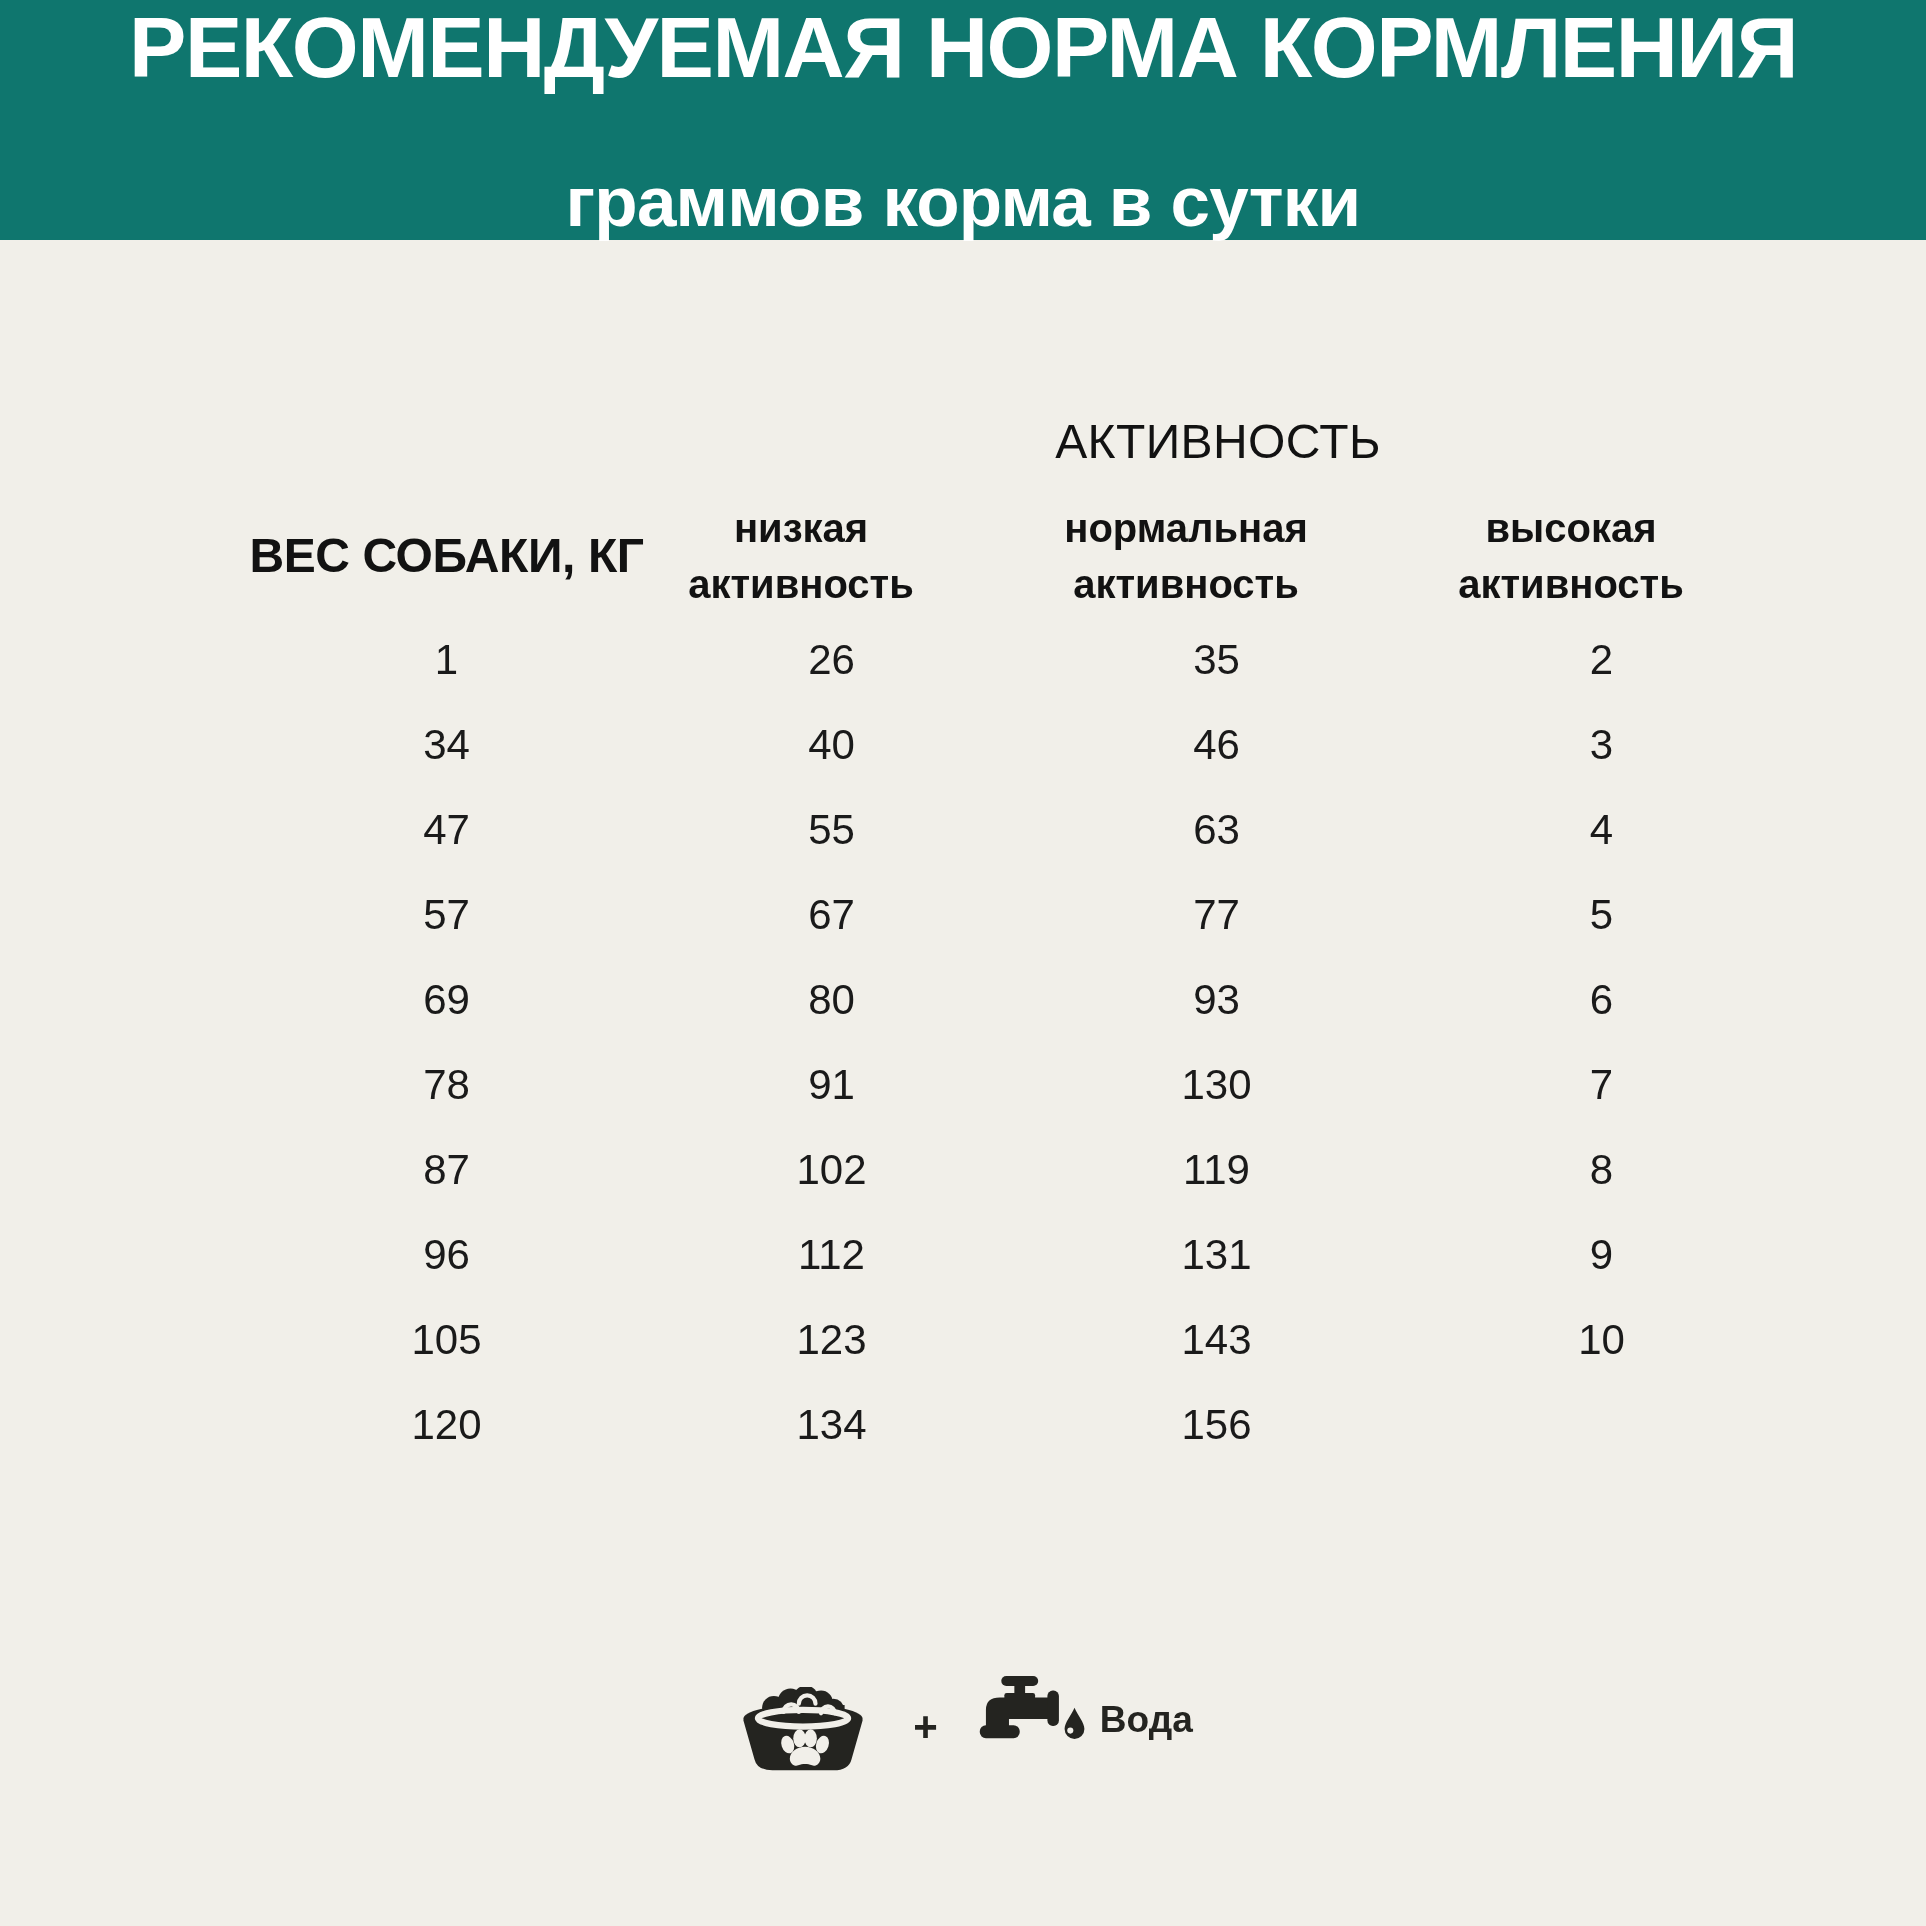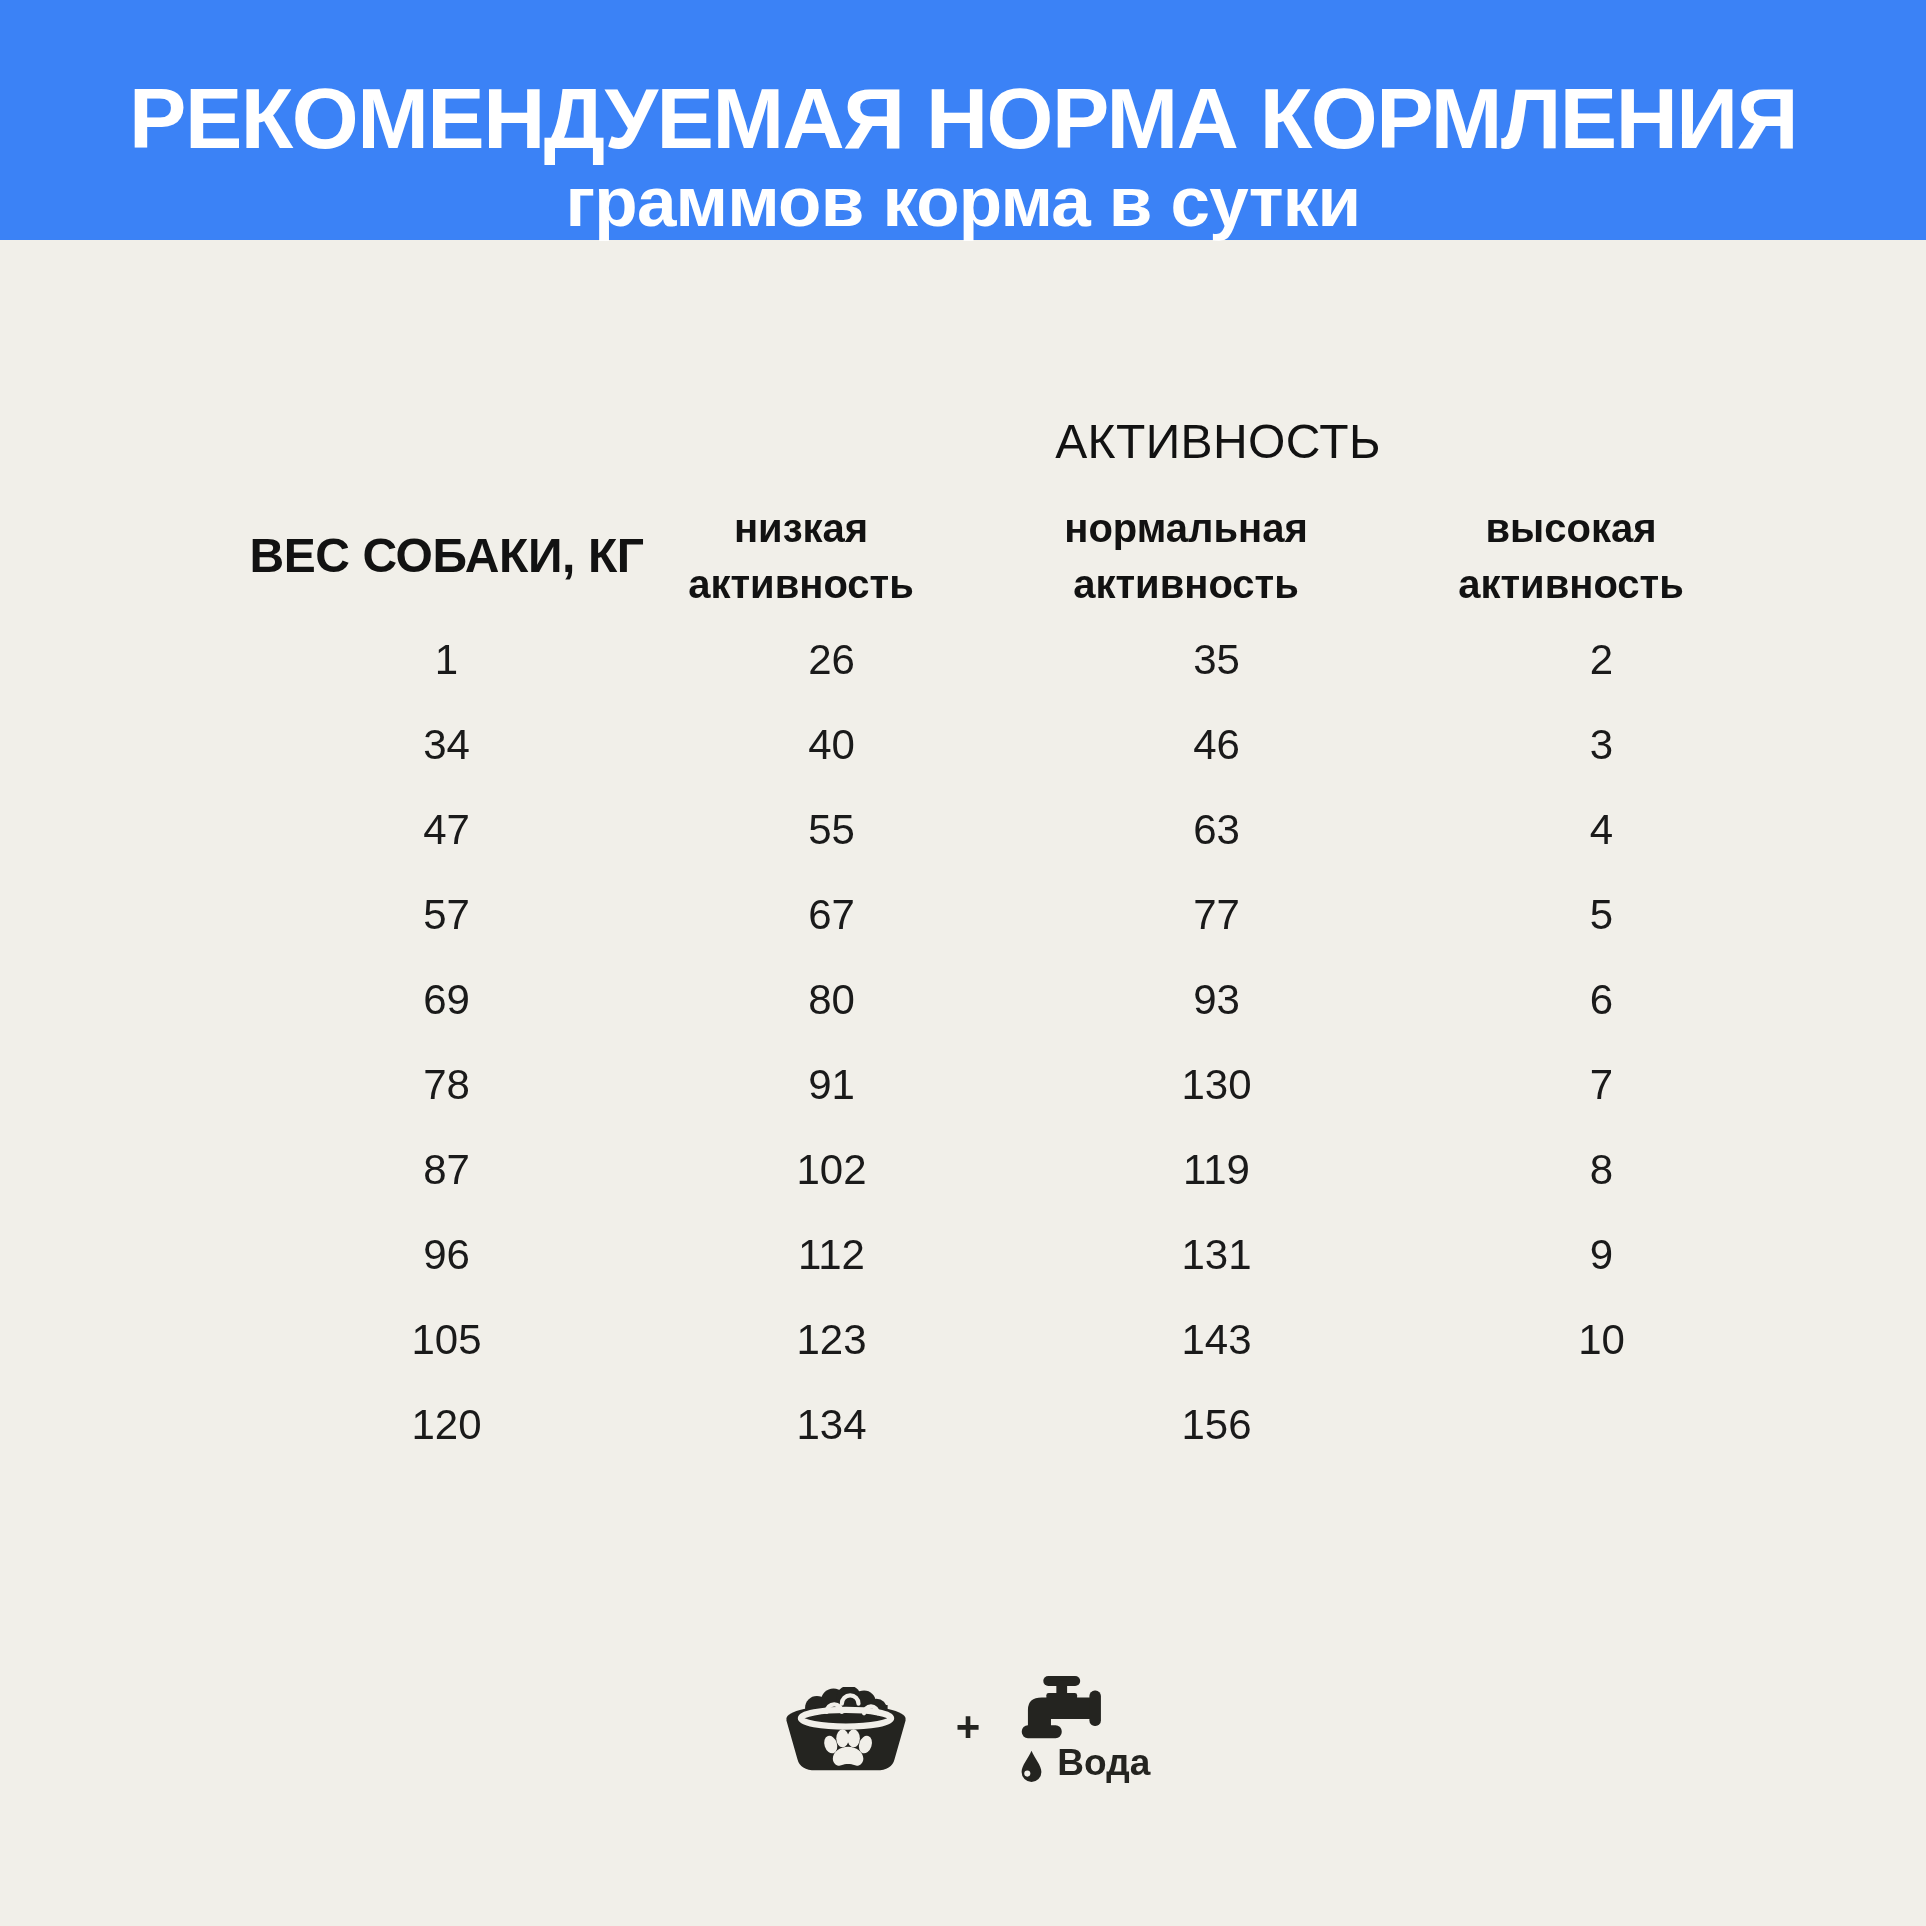--- a/index.html
+++ b/index.html
@@ -6,24 +6,24 @@
   html,body { width:1926px; height:1926px; }
   body {
     background:#f1efe9;
     font-family:"Liberation Sans", sans-serif;
     color:#161616;
     overflow:hidden;
   }
   
   .banner {
     width:1926px; height:240px;
-    background:#3b82f6;
+    background:#0f766e;
     color:#ffffff;
     display:flex; flex-direction:column;
-    align-items:center; justify-content:flex-end;
+    align-items:center; justify-content:space-between;
     text-align:center;
   }
   .banner-title {
     font-size:86px; font-weight:700;
     letter-spacing:-1.5px; line-height:1.1;
     white-space:nowrap;
   }
   .banner-subtitle {
     font-size:71px; font-weight:700;
     letter-spacing:-0.8px; line-height:1.05;
@@ -67,21 +67,21 @@
     display:flex;
     justify-content:center;
     align-items:flex-start;
     gap:40px;
   }
   .bowl-wrap  { width:140px; height:86px; }
   .plus-sign  {
     font-size:42px; font-weight:700; color:#242420;
     margin-top:18.5px; line-height:1;
   }
-  .tap-block  { display:flex; flex-direction:column; margin-top:-10.8px; }
+  .tap-block  { display:flex; flex-direction:row; margin-top:-10.8px; }
   .water-row  { display:flex; align-items:flex-end; gap:14px; margin-top:4.6px; }
   .water-label {
     font-size:37px; font-weight:700; color:#242420;
     line-height:1; padding-bottom:1.5px;
   }
   svg { display:block; }
 </style>
 </head>
 <body>
 

